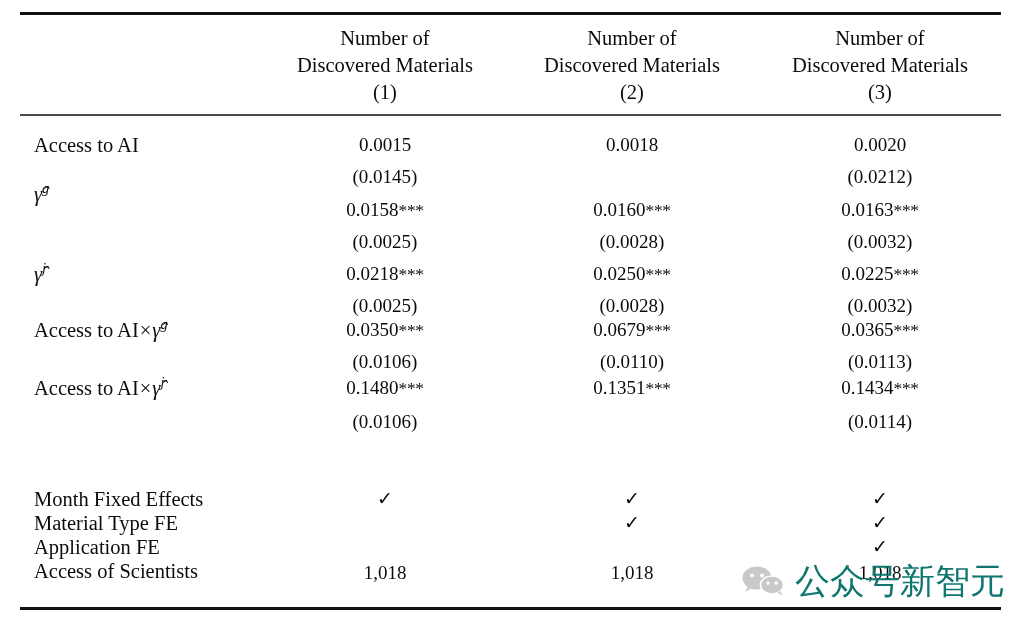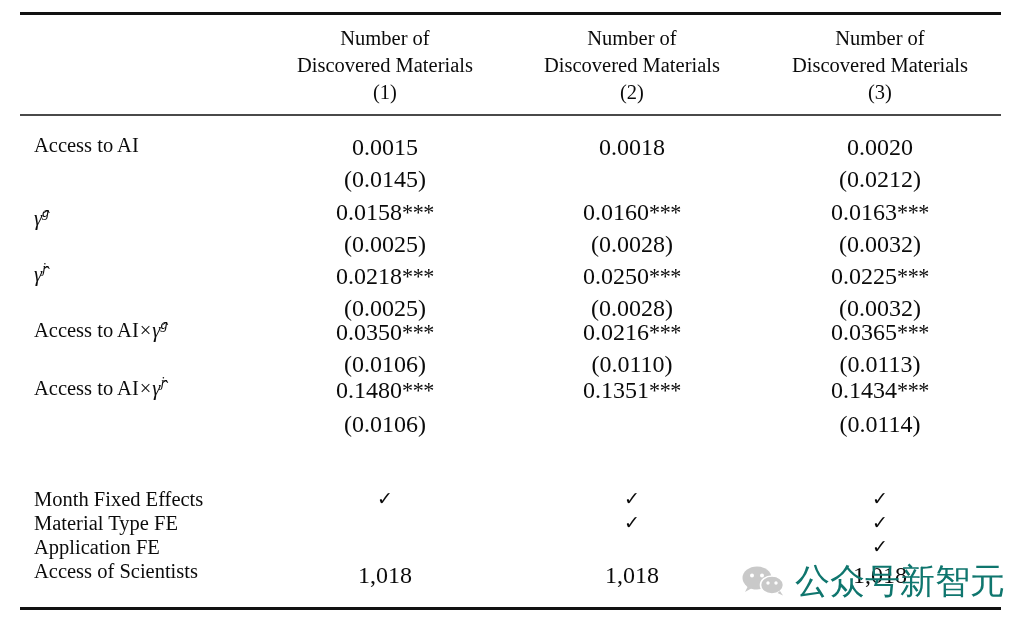--- a/index.html
+++ b/index.html
@@ -42,21 +42,21 @@
     width: 300px;
     text-align: left;
     font-size: 20.5px;
     line-height: 1;
     white-space: nowrap;
   }
   .num-cell {
     position: absolute;
     width: 250px;
     text-align: center;
-    font-size: 24px;
+    font-size: 19px;
     line-height: 1;
     white-space: nowrap;
   }
   .col1 { left: 240px; }
   .col2 { left: 487px; }
   .col3 { left: 735px; }
 
   
   .head-cell {
     position: absolute;
@@ -154,21 +154,21 @@
   <div class="label-cell" style="top:135px">
     <span>Access to AI</span>
   </div>
   <div class="num-cell col1" style="top:135px"><span>0.0015</span><span class="stars"></span></div>
   <div class="num-cell col2" style="top:135px"><span>0.0018</span><span class="stars"></span></div>
   <div class="num-cell col3" style="top:135px"><span>0.0020</span><span class="stars"></span></div>
 
   <div class="num-cell col1" style="top:167px">(0.0145)</div>
   <div class="num-cell col3" style="top:167px">(0.0212)</div>
 
-  <div class="label-cell" style="top:208px">
+  <div class="label-cell" style="top:184px">
     <span class="math hatg"><span>γ̂</span><span class="sup">g</span></span>
   </div>
   <div class="num-cell col1" style="top:200px"><span>0.0158</span><span class="stars">***</span></div>
   <div class="num-cell col2" style="top:200px"><span>0.0160</span><span class="stars">***</span></div>
   <div class="num-cell col3" style="top:200px"><span>0.0163</span><span class="stars">***</span></div>
 
   <div class="num-cell col1" style="top:232px">(0.0025)</div>
   <div class="num-cell col2" style="top:232px">(0.0028)</div>
   <div class="num-cell col3" style="top:232px">(0.0032)</div>
 
@@ -180,21 +180,21 @@
   <div class="num-cell col3" style="top:264px"><span>0.0225</span><span class="stars">***</span></div>
 
   <div class="num-cell col1" style="top:296px">(0.0025)</div>
   <div class="num-cell col2" style="top:296px">(0.0028)</div>
   <div class="num-cell col3" style="top:296px">(0.0032)</div>
 
   <div class="label-cell" style="top:320px">
     <span>Access to AI</span><span class="times">×</span><span class="math hatg"><span>γ̂</span><span class="sup">g</span></span>
   </div>
   <div class="num-cell col1" style="top:320px"><span>0.0350</span><span class="stars">***</span></div>
-  <div class="num-cell col2" style="top:320px"><span>0.0216</span><span class="stars">***</span></div>
+  <div class="num-cell col2" style="top:320px"><span>0.0679</span><span class="stars">***</span></div>
   <div class="num-cell col3" style="top:320px"><span>0.0365</span><span class="stars">***</span></div>
 
   <div class="num-cell col1" style="top:352px">(0.0106)</div>
   <div class="num-cell col2" style="top:352px">(0.0110)</div>
   <div class="num-cell col3" style="top:352px">(0.0113)</div>
 
   <div class="label-cell" style="top:378px">
     <span>Access to AI</span><span class="times">×</span><span class="math hatg"><span>γ̂</span><span class="sup">j</span></span>
   </div>
   <div class="num-cell col1" style="top:378px"><span>0.1480</span><span class="stars">***</span></div>

